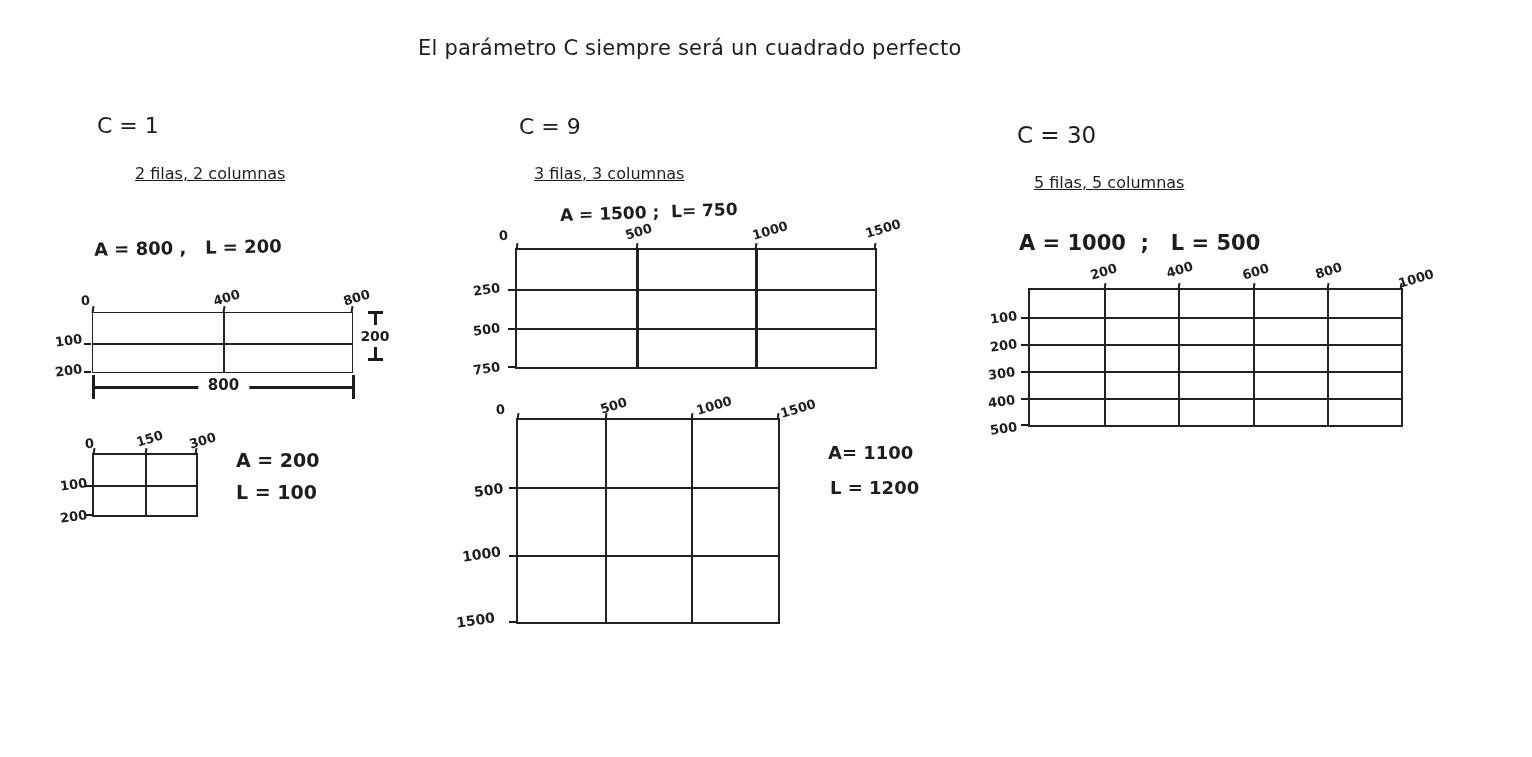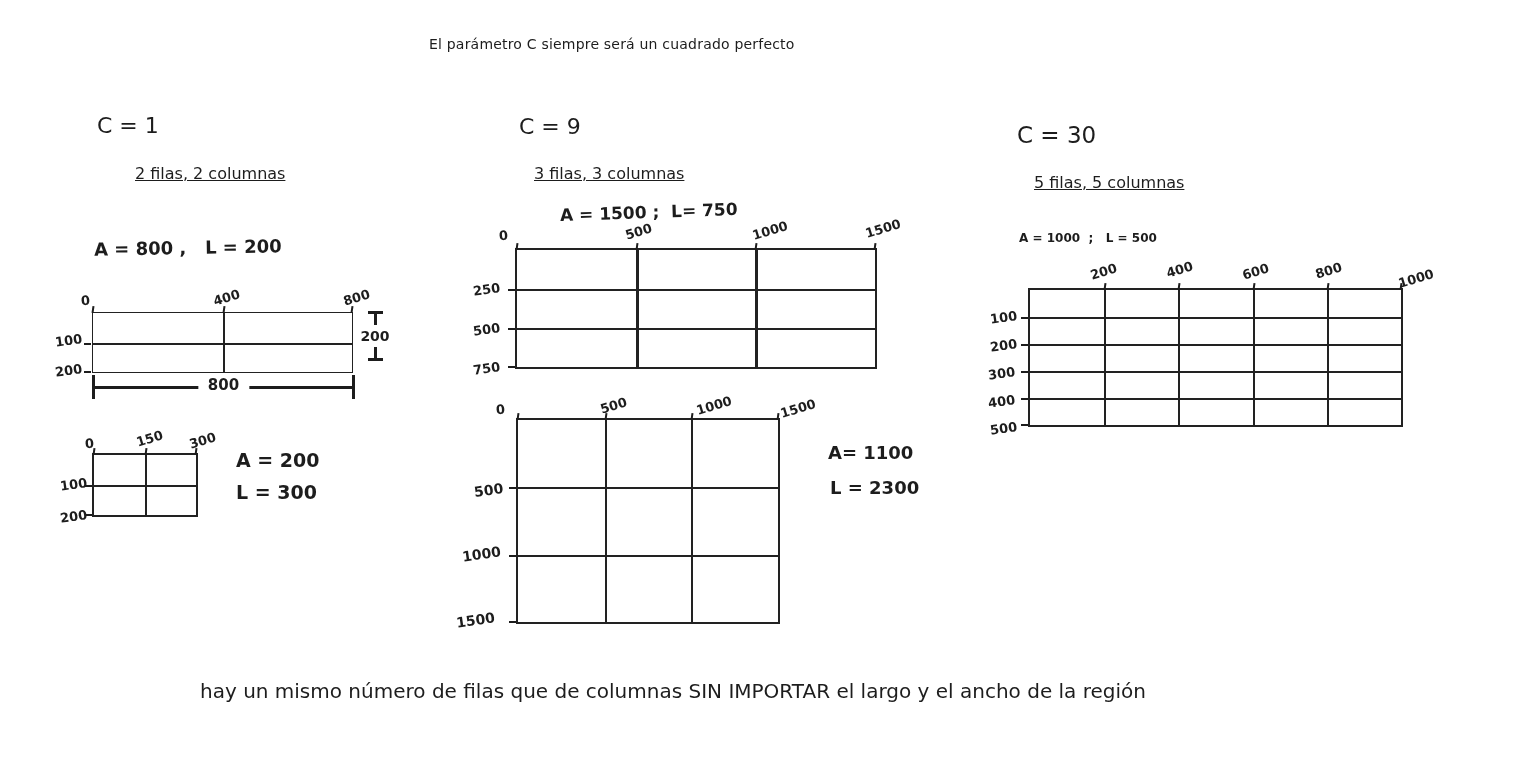--- a/index.html
+++ b/index.html
@@ -1,21 +1,21 @@
 <!DOCTYPE html>
 <html><head>
 <meta charset="utf-8">
 <style>
   * { margin:0; padding:0; box-sizing:border-box; }
   html,body { background:#ffffff; }
   body { font-family:"DejaVu Sans", sans-serif; color:#1d1d1d; }
   #canvas { position:relative; width:1532px; height:757px; background:#ffffff; overflow:hidden; }
 
   .txt { position:absolute; white-space:pre; color:#1d1d1d; }
-  .title { font-size:14px; letter-spacing:.2px;margin-left:11px; }
+  .title { font-size:21px; letter-spacing:.2px; }
   .heading { font-size:22px; }
   .subheading { font-size:16px;text-decoration:underline; }
   .params { font-size:18px; font-weight:600; }
   .sidelabel { font-size:19px; font-weight:600; }
   .footer-line { font-size:20px; line-height:30px; }
 
   
   .grid { position:absolute; border:2px solid #222; }
   .grid.thin { border-width:1.5px; }
   .grid.thick { border-width:2.5px; }
@@ -90,21 +90,21 @@
     <div class="tk-top" style="right:-1px;"></div>
     <div class="tk-left" style="top:50%;"></div>
     <div class="tk-left" style="bottom:-1px;"></div>
     <span class="tlabel upright" style="left:-9px; top:-19px;">0</span>
     <span class="tlabel" style="left:42px; top:-24px;">150</span>
     <span class="tlabel" style="left:95px; top:-22px;">300</span>
     <span class="llabel" style="left:-34px; top:22px;">100</span>
     <span class="llabel" style="left:-34px; top:54px;">200</span>
   </div>
   <div class="txt sidelabel" style="left:236px; top:449px;">A = 200</div>
-  <div class="txt sidelabel" style="left:236px; top:481px;">L = 300</div>
+  <div class="txt sidelabel" style="left:236px; top:481px;">L = 100</div>
 
   <div class="txt heading" style="left:519px; top:114px;">C = 9</div>
   <div class="txt subheading" style="left:534px; top:164px;">3 filas, 3 columnas</div>
   <div class="txt params" style="left:560px; top:202px; font-size:17px; transform:rotate(-2deg);">A = 1500 ;  L= 750</div>
 
   <div class="grid thick" style="left:515px; top:248px; width:362px; height:121px;">
     <div class="vl" style="left:33.3%;"></div>
     <div class="vl" style="left:66.6%;"></div>
     <div class="hl" style="top:33.3%;"></div>
     <div class="hl" style="top:66.6%;"></div>
@@ -138,25 +138,25 @@
     <div class="tk-left" style="bottom:-1px;"></div>
     <span class="tlabel upright" style="left:-22px; top:-18px;">0</span>
     <span class="tlabel" style="left:82px; top:-22px;">500</span>
     <span class="tlabel" style="left:178px; top:-22px;">1000</span>
     <span class="tlabel" style="left:262px; top:-19px;">1500</span>
     <span class="llabel" style="left:-44px; top:62px; font-size:14px;">500</span>
     <span class="llabel" style="left:-56px; top:126px; font-size:14px;">1000</span>
     <span class="llabel" style="left:-62px; top:192px; font-size:14px;">1500</span>
   </div>
   <div class="txt sidelabel" style="left:828px; top:442px; font-size:18px;">A= 1100</div>
-  <div class="txt sidelabel" style="left:830px; top:477px; font-size:18px;">L = 2300</div>
+  <div class="txt sidelabel" style="left:830px; top:477px; font-size:18px;">L = 1200</div>
 
   <div class="txt heading" style="left:1017px; top:122px; font-size:23px;">C = 30</div>
   <div class="txt subheading" style="left:1034px; top:173px;">5 filas, 5 columnas</div>
-  <div class="txt params" style="left:1019px; top:231px; font-size:12px;">A = 1000  ;   L = 500</div>
+  <div class="txt params" style="left:1019px; top:231px; font-size:21px;">A = 1000  ;   L = 500</div>
 
   <div class="grid" style="left:1028px; top:288px; width:375px; height:139px;">
     <div class="vl" style="left:20%;"></div>
     <div class="vl" style="left:40%;"></div>
     <div class="vl" style="left:60%;"></div>
     <div class="vl" style="left:80%;"></div>
     <div class="hl" style="top:20%;"></div>
     <div class="hl" style="top:40%;"></div>
     <div class="hl" style="top:60%;"></div>
     <div class="hl" style="top:80%;"></div>
@@ -175,15 +175,14 @@
     <span class="tlabel" style="left:212px; top:-26px;">600</span>
     <span class="tlabel" style="left:285px; top:-27px;">800</span>
     <span class="tlabel" style="left:368px; top:-19px;">1000</span>
     <span class="llabel" style="left:-40px; top:20px;">100</span>
     <span class="llabel" style="left:-40px; top:48px;">200</span>
     <span class="llabel" style="left:-42px; top:76px;">300</span>
     <span class="llabel" style="left:-42px; top:104px;">400</span>
     <span class="llabel" style="left:-40px; top:131px;">500</span>
   </div>
 
-  <div class="txt footer-line" style="left:200px; top:676px;">hay un mismo número de filas que de columnas SIN IMPORTAR el largo y el ancho de la región</div>
 
 </div>
 
 </body></html>

